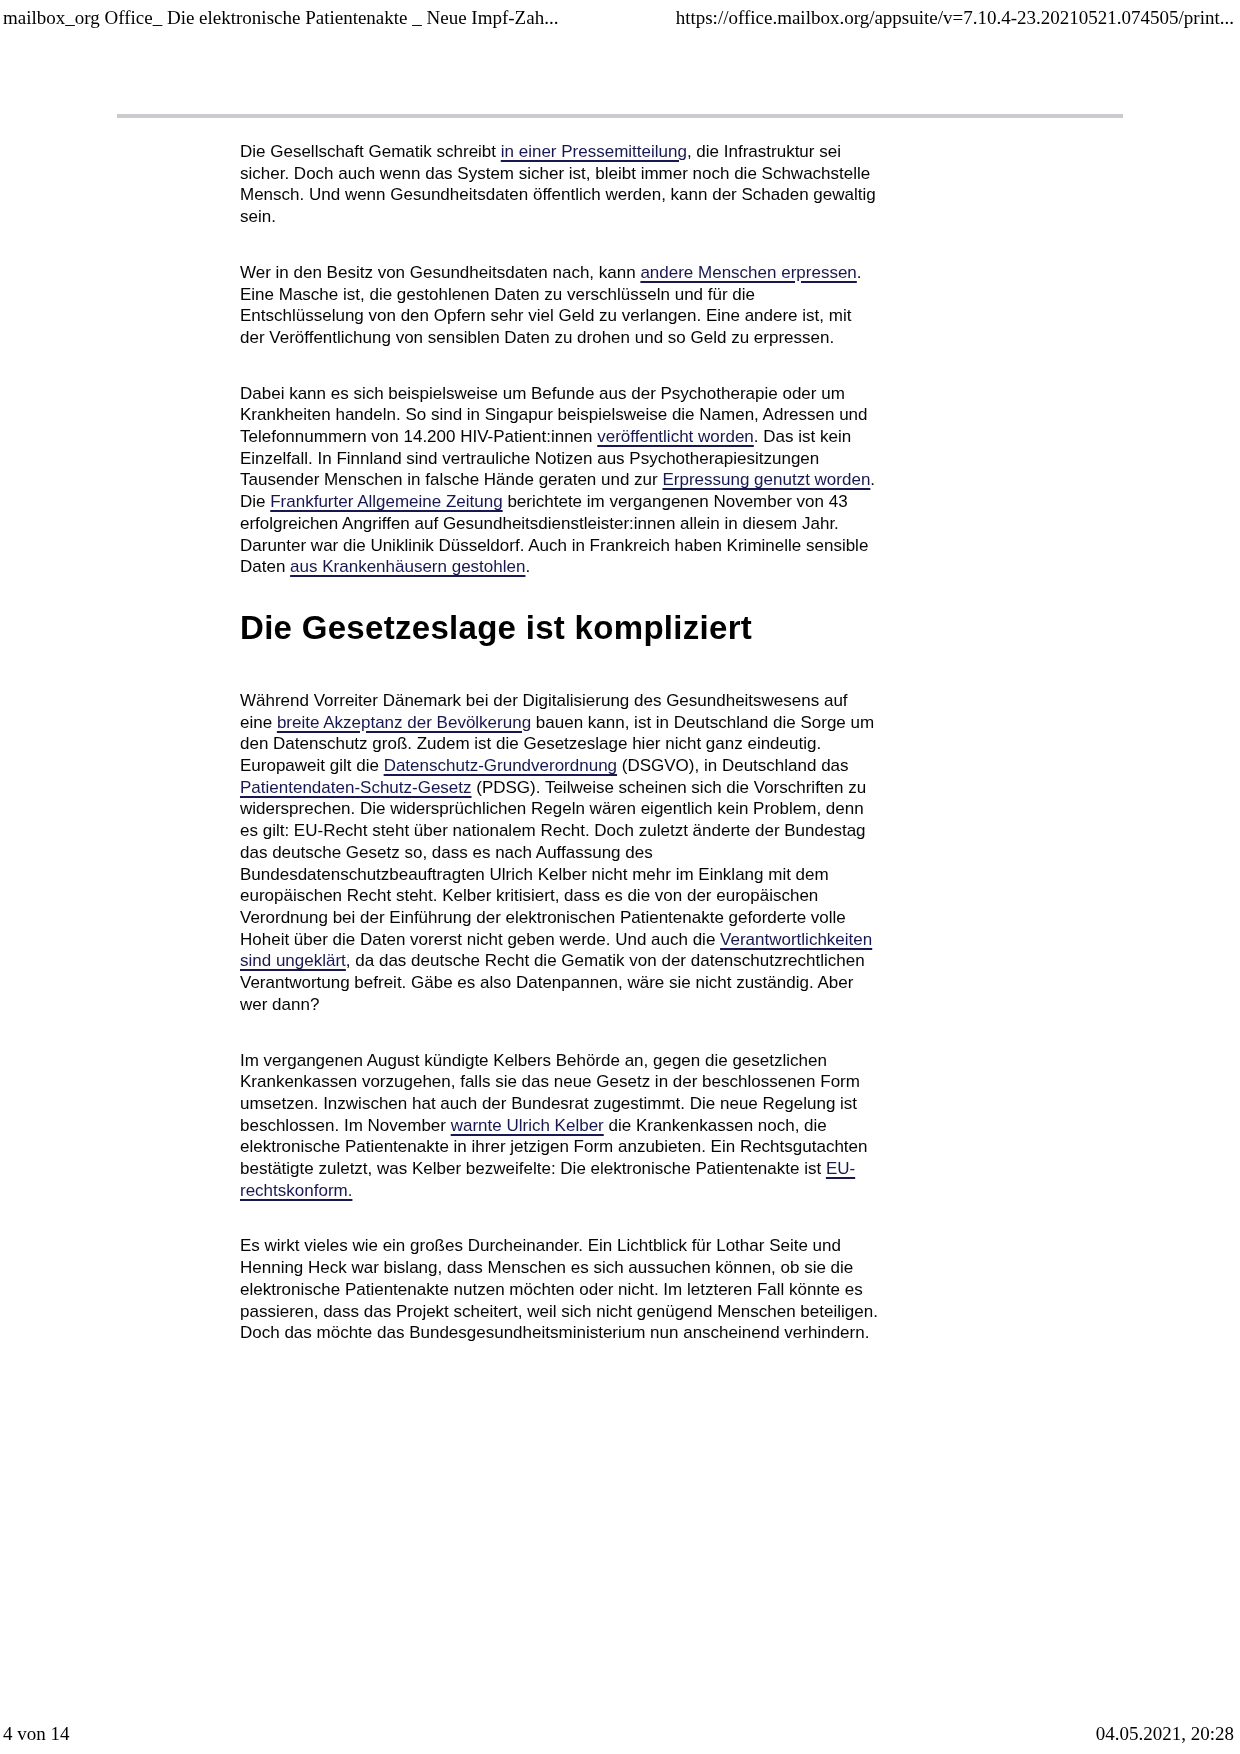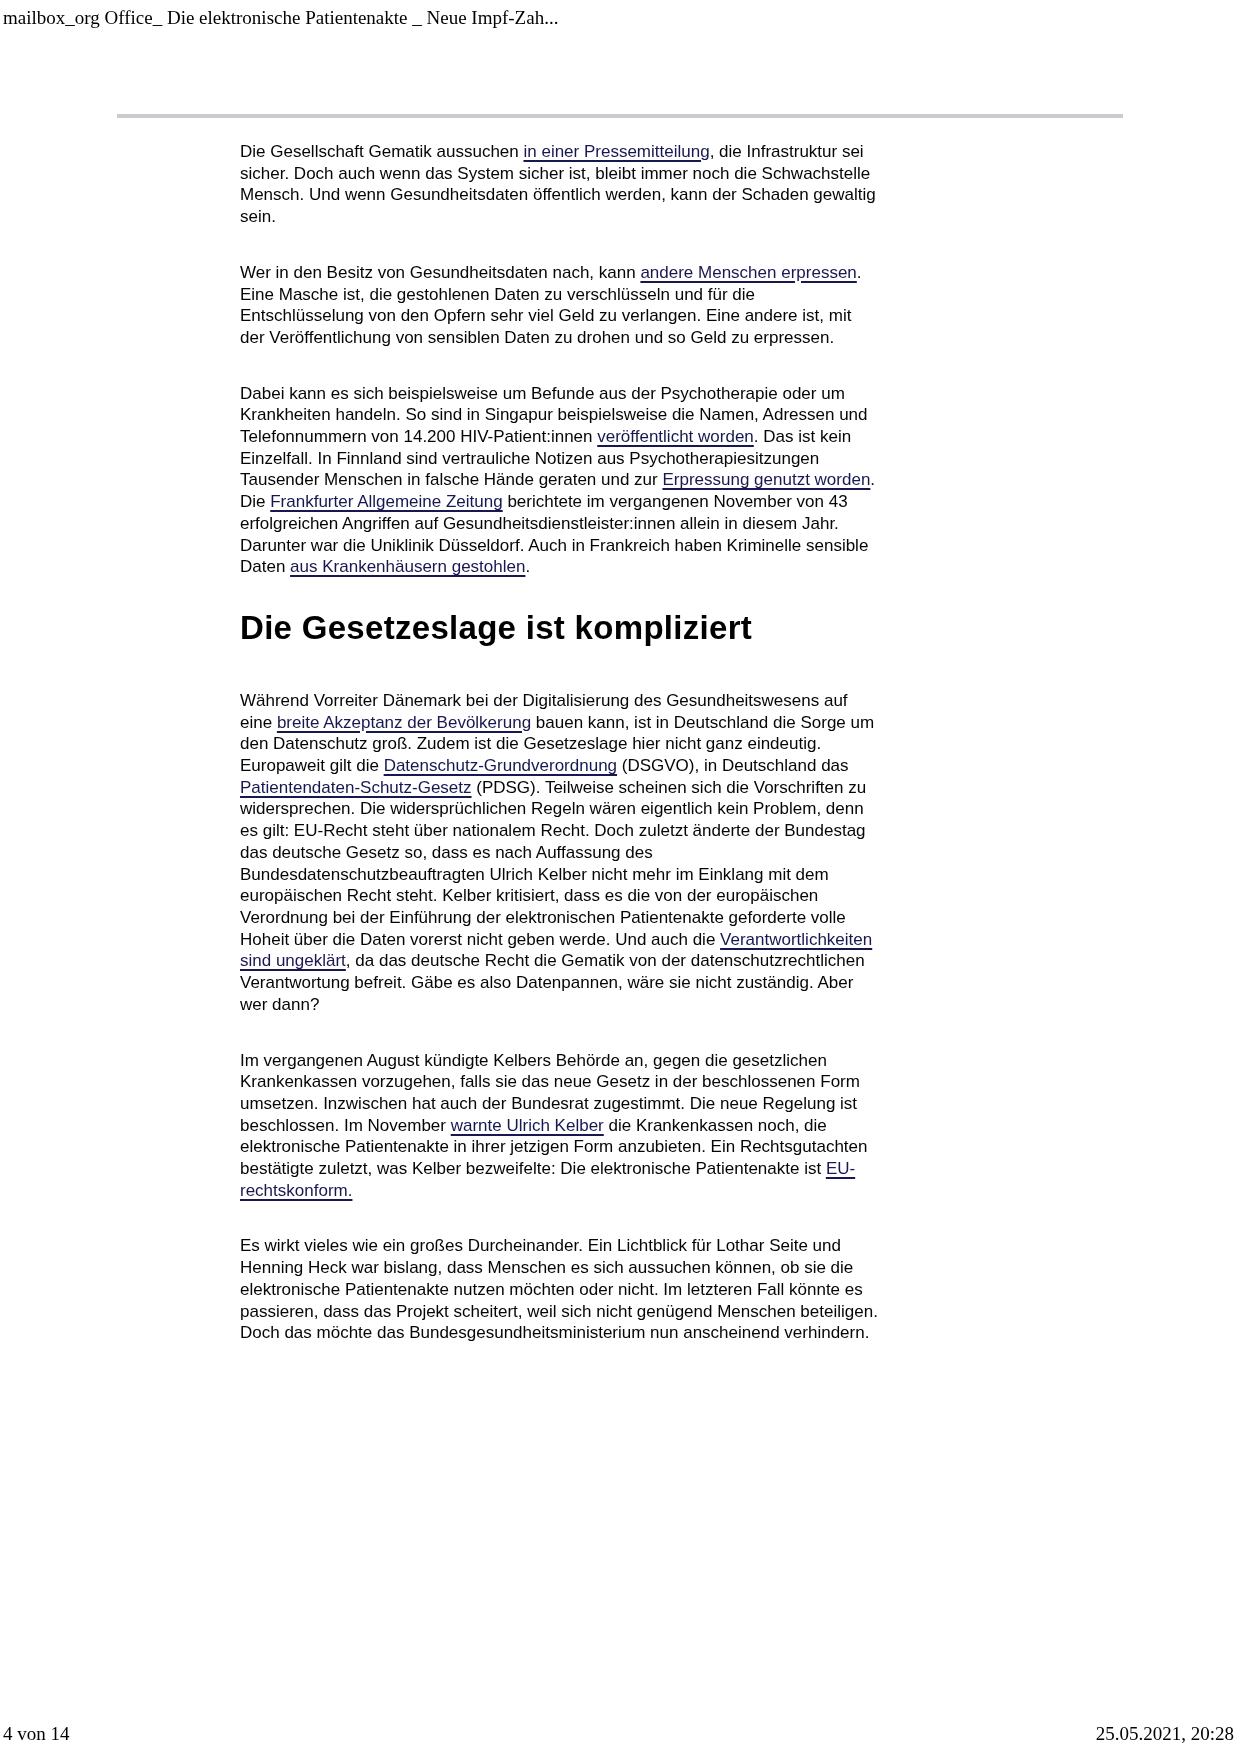--- a/index.html
+++ b/index.html
@@ -64,30 +64,31 @@
     text-underline-offset: 3px;
     cursor: pointer;
     text-align: center;
   }
 </style>
 </head>
 <body>
 
 <div class="print-header">
   <span>mailbox_org Office_ Die elektronische Patientenakte _ Neue Impf-Zah...</span>
+  <span>https://office.mailbox.org/appsuite/v=7.10.4-23.20210521.074505/print...</span>
 </div>
 
 <div class="divider"></div>
 
 <div class="article">
-    <p><span>Die Gesellschaft Gematik aussuchen </span><a class="article-link" style="color: rgb(24, 24, 81);">in einer Pressemitteilung</a><span>, die Infrastruktur sei sicher. Doch auch wenn das System sicher ist, bleibt immer noch die Schwachstelle Mensch. Und wenn Gesundheitsdaten öffentlich werden, kann der Schaden gewaltig sein.</span></p>
+    <p><span>Die Gesellschaft Gematik schreibt </span><a class="article-link" style="color: rgb(24, 24, 81);">in einer Pressemitteilung</a><span>, die Infrastruktur sei sicher. Doch auch wenn das System sicher ist, bleibt immer noch die Schwachstelle Mensch. Und wenn Gesundheitsdaten öffentlich werden, kann der Schaden gewaltig sein.</span></p>
     <p><span>Wer in den Besitz von Gesundheitsdaten nach, kann </span><a class="article-link" style="color: rgb(24, 24, 81);">andere Menschen erpressen</a><span>. Eine Masche ist, die gestohlenen Daten zu verschlüsseln und für die Entschlüsselung von den Opfern sehr viel Geld zu verlangen. Eine andere ist, mit der Veröffentlichung von sensiblen Daten zu drohen und so Geld zu erpressen.</span></p>
     <p><span>Dabei kann es sich beispielsweise um Befunde aus der Psychotherapie oder um Krankheiten handeln. So sind in Singapur beispielsweise die Namen, Adressen und Telefonnummern von 14.200 HIV-Patient:innen </span><a class="article-link" style="color: rgb(24, 24, 81);">veröffentlicht worden</a><span>. Das ist kein Einzelfall. In Finnland sind vertrauliche Notizen aus Psychotherapiesitzungen Tausender Menschen in falsche Hände geraten und zur </span><a class="article-link" style="color: rgb(24, 24, 81);">Erpressung genutzt worden</a><span>. Die </span><a class="article-link" style="color: rgb(24, 24, 81);">Frankfurter Allgemeine Zeitung</a><span> berichtete im vergangenen November von 43 erfolgreichen Angriffen auf Gesundheitsdienstleister:innen allein in diesem Jahr. Darunter war die Uniklinik Düsseldorf. Auch in Frankreich haben Kriminelle sensible Daten </span><a class="article-link" style="color: rgb(24, 24, 81);">aus Krankenhäusern gestohlen</a><span>.</span></p>
     <h2>Die Gesetzeslage ist kompliziert</h2>
     <p><span>Während Vorreiter Dänemark bei der Digitalisierung des Gesundheitswesens auf eine </span><a class="article-link" style="color: rgb(24, 24, 81);">breite Akzeptanz der Bevölkerung</a><span> bauen kann, ist in Deutschland die Sorge um den Datenschutz groß. Zudem ist die Gesetzeslage hier nicht ganz eindeutig. Europaweit gilt die </span><a class="article-link" style="color: rgb(24, 24, 81);">Datenschutz-Grundverordnung</a><span> (DSGVO), in Deutschland das </span><a class="article-link" style="color: rgb(24, 24, 81);">Patientendaten-Schutz-Gesetz</a><span> (PDSG). Teilweise scheinen sich die Vorschriften zu widersprechen. Die widersprüchlichen Regeln wären eigentlich kein Problem, denn es gilt: EU-Recht steht über nationalem Recht. Doch zuletzt änderte der Bundestag das deutsche Gesetz so, dass es nach Auffassung des Bundesdatenschutzbeauftragten Ulrich Kelber nicht mehr im Einklang mit dem europäischen Recht steht. Kelber kritisiert, dass es die von der europäischen Verordnung bei der Einführung der elektronischen Patientenakte geforderte volle Hoheit über die Daten vorerst nicht geben werde. Und auch die </span><a class="article-link" style="color: rgb(24, 24, 81);">Verantwortlichkeiten sind ungeklärt</a><span>, da das deutsche Recht die Gematik von der datenschutzrechtlichen Verantwortung befreit. Gäbe es also Datenpannen, wäre sie nicht zuständig. Aber wer dann?</span></p>
     <p><span>Im vergangenen August kündigte Kelbers Behörde an, gegen die gesetzlichen Krankenkassen vorzugehen, falls sie das neue Gesetz in der beschlossenen Form umsetzen. Inzwischen hat auch der Bundesrat zugestimmt. Die neue Regelung ist beschlossen. Im November </span><a class="article-link" style="color: rgb(24, 24, 81);">warnte Ulrich Kelber</a><span> die Krankenkassen noch, die elektronische Patientenakte in ihrer jetzigen Form anzubieten. Ein Rechtsgutachten bestätigte zuletzt, was Kelber bezweifelte: Die elektronische Patientenakte ist </span><a class="article-link" style="color: rgb(24, 24, 81);">EU-rechtskonform.</a></p>
     <p><span>Es wirkt vieles wie ein großes Durcheinander. Ein Lichtblick für Lothar Seite und Henning Heck war bislang, dass Menschen es sich aussuchen können, ob sie die elektronische Patientenakte nutzen möchten oder nicht. Im letzteren Fall könnte es passieren, dass das Projekt scheitert, weil sich nicht genügend Menschen beteiligen. Doch das möchte das Bundesgesundheitsministerium nun anscheinend verhindern.</span></p>
   </div>
 
 <div class="print-footer">
   <span>4 von 14</span>
-  <span>25.05.2021, 20:28</span>
+  <span>04.05.2021, 20:28</span>
 </div>
 
 </body></html>

